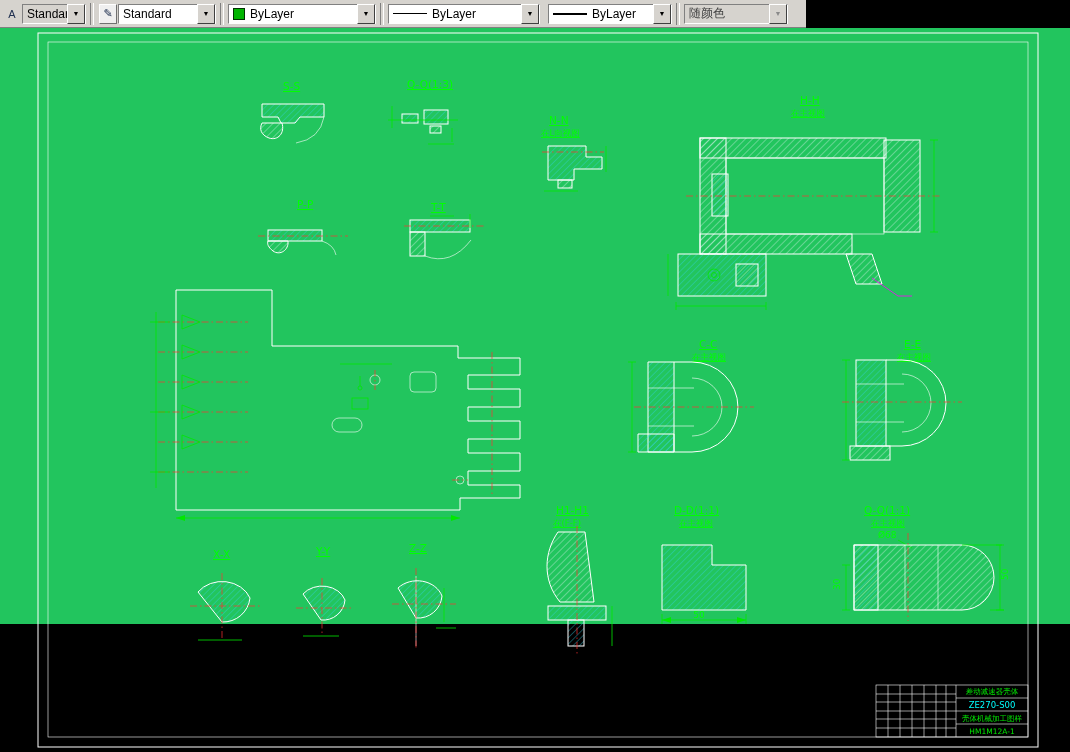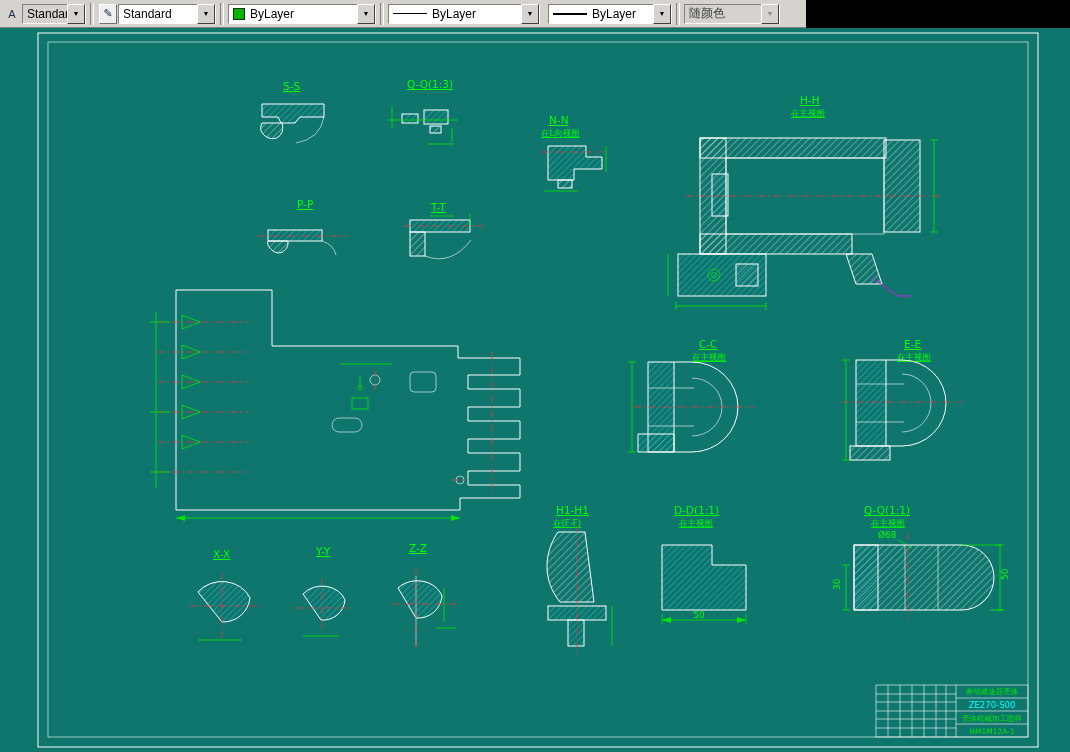--- a/index.html
+++ b/index.html
@@ -18,21 +18,21 @@
   .combo-text{flex:1;padding:0 4px;white-space:nowrap;overflow:hidden;display:flex;align-items:center;gap:5px;}
   .combo-btn{width:16px;height:18px;background:#d6d3ce;border:1px solid;border-color:#fff #404040 #404040 #fff;
              display:flex;align-items:center;justify-content:center;font-size:7px;color:#000;}
   .combo.disabled .combo-btn{color:#8a8a8a;}
   .sep{width:2px;height:22px;border-left:1px solid #808080;border-right:1px solid #ffffff;margin:0 4px;}
   .swatch{width:10px;height:10px;background:#00b400;border:1px solid #003000;display:inline-block;}
   .lineglyph{display:inline-block;width:34px;height:0;border-top:1px solid #000;}
   .lineglyph.thick{border-top-width:2px;}
 
   
-  .canvas{position:absolute;top:28px;left:0;width:1070px;height:724px;background:#0f766e;}
+  .canvas{position:absolute;top:28px;left:0;width:1070px;height:596px;background:#22c55e;}
   svg text{font-family:"DejaVu Sans",sans-serif;}
   .o{fill:none;stroke:#fff;stroke-width:1;}
   .ot{fill:none;stroke:#fff;stroke-width:.6;}
   .hs{stroke:#fff;stroke-width:1;}
   .gl{fill:none;stroke:#00e800;stroke-width:.8;}
   .ga{fill:#00e800;stroke:none;}
   .rl{fill:none;stroke:#ff3030;stroke-width:.7;stroke-dasharray:7 3 1.5 3;}
   .ml{fill:none;stroke:#ff00ff;stroke-width:.8;}
   .tbl{stroke:#fff;stroke-width:.6;fill:none;}
   text.lbl{fill:#00ff00;font-size:10.5px;text-decoration:underline;}
@@ -84,21 +84,21 @@
 
     <div class="combo" style="width:124px;margin-left:8px">
       <span class="combo-text">
         <span class="lineglyph thick"></span>
         <span>ByLayer</span>
       </span>
       <span class="combo-btn">▼</span>
     </div>
     <div class="sep"></div>
 
-    <div class="combo disabled" style="width:96px">
+    <div class="combo disabled" style="width:104px">
       <span class="combo-text">
           <span>随颜色</span>
         </span>
       <span class="combo-btn">▼</span>
     </div>
   </div>
 
   <div class="canvas">
   <svg width="1070" height="724" viewBox="0 0 1070 724">
     <defs>

